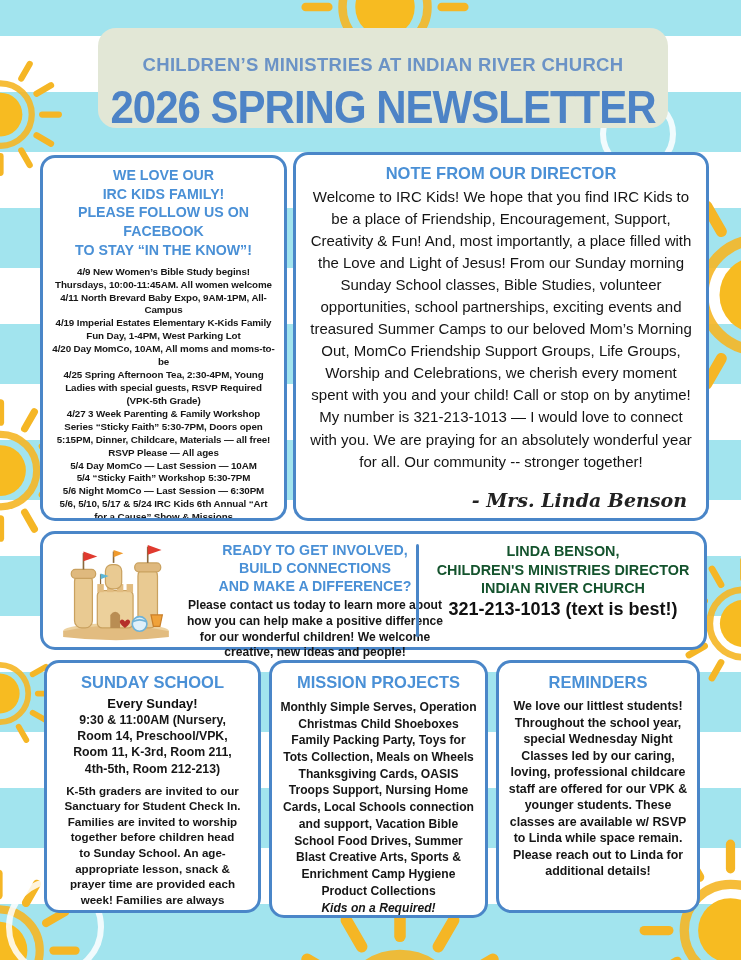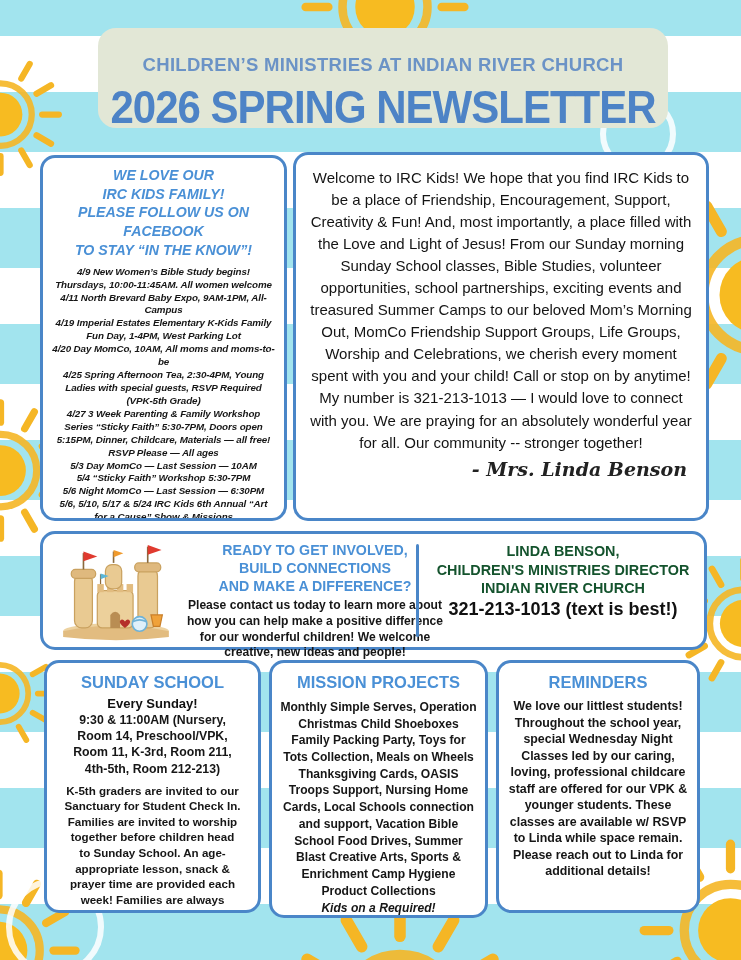--- a/index.html
+++ b/index.html
@@ -19,29 +19,29 @@
   }
   .kicker{margin-top:26px;font-size:18.5px;font-weight:700;color:#6b93c6;letter-spacing:.3px;}
   .title{margin-top:4px;font-size:42px;font-weight:800;color:#4d83c6;letter-spacing:-1px;
     transform:scaleY(1.12);transform-origin:top center;font-stretch:condensed;}
   .box{
     position:absolute;z-index:2;background:#fff;border:3px solid #4a86c8;border-radius:15px;
     box-sizing:border-box;
   }
   .blue-head{color:#4a90d6;font-weight:800;text-align:center;}
   
-  .fb-box{left:40px;top:155px;width:247px;height:366px;padding:8px 9px;text-align:center;overflow:hidden;font-style:italic;}
+  .fb-box{left:40px;top:155px;width:247px;height:366px;padding:8px 9px;text-align:center;overflow:hidden;}
   .fb-head-line{font-size:14.2px;font-weight:800;color:#4a90d6;line-height:1.32;}
   .events{margin-top:6px;}
   .event{font-size:9.8px;font-weight:700;color:#161616;line-height:1.32;font-stretch:condensed;letter-spacing:-.1px;}
   
   .note-box{left:293px;top:152px;width:416px;height:369px;padding:9px 11px;text-align:center;overflow:hidden;}
   .note-head{font-size:16.5px;}
   .note-body{margin-top:3px;font-size:15px;font-weight:500;color:#141414;line-height:1.47;}
-  .signature{margin-top:4px;text-align:right;padding-right:8px;font-family:"DejaVu Serif",serif;
+  .signature{margin-top:16px;text-align:right;padding-right:8px;font-family:"DejaVu Serif",serif;
     font-style:italic;font-weight:700;font-size:19px;color:#222;}
   
   .contact-box{left:40px;top:531px;width:667px;height:119px;}
   .castle{position:absolute;left:12px;top:6px;width:122px;height:106px;}
   .involve{position:absolute;left:138px;top:7px;width:268px;text-align:center;}
   .involve-line{font-size:14.2px;font-weight:800;color:#4a90d6;line-height:1.27;}
   .involve-body{margin-top:3px;font-size:12.1px;font-weight:600;color:#161616;line-height:1.3;}
   .vdivider{position:absolute;left:373px;top:10px;width:3px;height:93px;background:#4a86c8;border-radius:2px;}
   .contact-info{position:absolute;left:384px;top:8px;width:272px;text-align:center;}
   .contact-line{font-size:14.4px;font-weight:800;color:#14532d;line-height:1.3;}
@@ -197,29 +197,30 @@
         <div class="fb-head-line">PLEASE FOLLOW US ON FACEBOOK</div>
         <div class="fb-head-line">TO STAY “IN THE KNOW”!</div>
       </div>
     <div class="events">
         <div class="event">4/9 New Women’s Bible Study begins!  Thursdays, 10:00-11:45AM.  All women welcome</div>
         <div class="event">4/11 North Brevard Baby Expo, 9AM-1PM, All-Campus</div>
         <div class="event">4/19 Imperial Estates Elementary K-Kids Family Fun Day, 1-4PM, West Parking Lot</div>
         <div class="event">4/20 Day MomCo, 10AM, All moms and moms-to-be</div>
         <div class="event">4/25 Spring Afternoon Tea, 2:30-4PM, Young Ladies with special guests, RSVP Required (VPK-5th Grade)</div>
         <div class="event">4/27 3 Week Parenting &amp; Family Workshop Series “Sticky Faith” 5:30-7PM, Doors open 5:15PM, Dinner, Childcare, Materials — all free!  RSVP Please — All ages</div>
-        <div class="event">5/3 Day MomCo — Last Session — 10AM</div>
+        <div class="event">5/4 Day MomCo — Last Session — 10AM</div>
         <div class="event">5/4 “Sticky Faith” Workshop 5:30-7PM</div>
         <div class="event">5/6 Night MomCo — Last Session — 6:30PM</div>
         <div class="event">5/6, 5/10, 5/17 &amp; 5/24 IRC Kids 6th Annual “Art for a Cause” Show &amp; Missions</div>
       </div>
 
   </section>
 
   <section class="box note-box">
+    <div class="blue-head note-head">NOTE FROM OUR DIRECTOR</div>
     <div class="note-body">Welcome to IRC Kids! We hope that you find IRC Kids to be a place of Friendship, Encouragement, Support, Creativity &amp; Fun!  And, most importantly, a place filled with the Love and Light of Jesus!  From our Sunday morning Sunday School classes, Bible Studies, volunteer opportunities, school partnerships, exciting events and treasured Summer Camps to our beloved Mom’s Morning Out, MomCo Friendship Support Groups, Life Groups, Worship and Celebrations, we cherish every moment spent with you and your child! Call or stop on by anytime!  My number is 321-213-1013 — I would love to connect with you.  We are praying for an absolutely wonderful year for all. Our community -- stronger together!</div>
     <div class="signature">- Mrs. Linda Benson</div>
   </section>
 
   <section class="box contact-box">
     <div class="castle">
       <svg viewBox="0 0 150 130" width="122" height="106">
         <ellipse cx="75" cy="112" rx="65" ry="10" fill="#edd2a0"></ellipse>
         <path d="M10 112 Q75 98 140 112 L140 119 Q75 127 10 119 Z" fill="#e2bc80"></path>
         <rect x="24" y="42" width="22" height="66" rx="9" fill="#e9ca92" stroke="#c9a15f" stroke-width="1.5"></rect>

